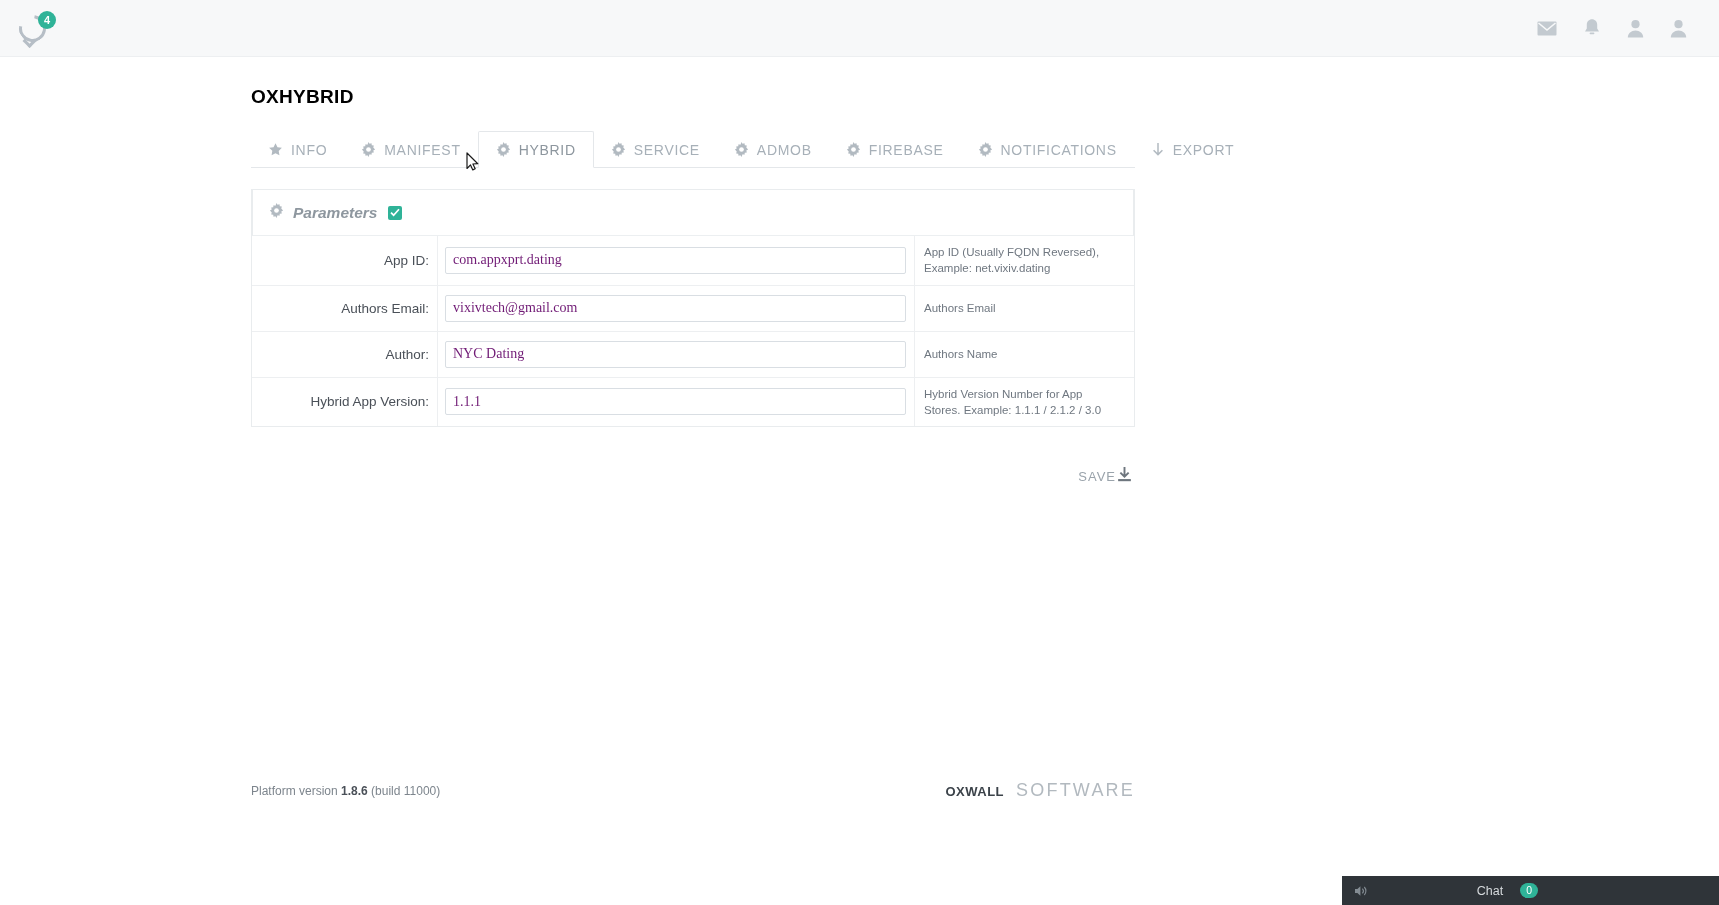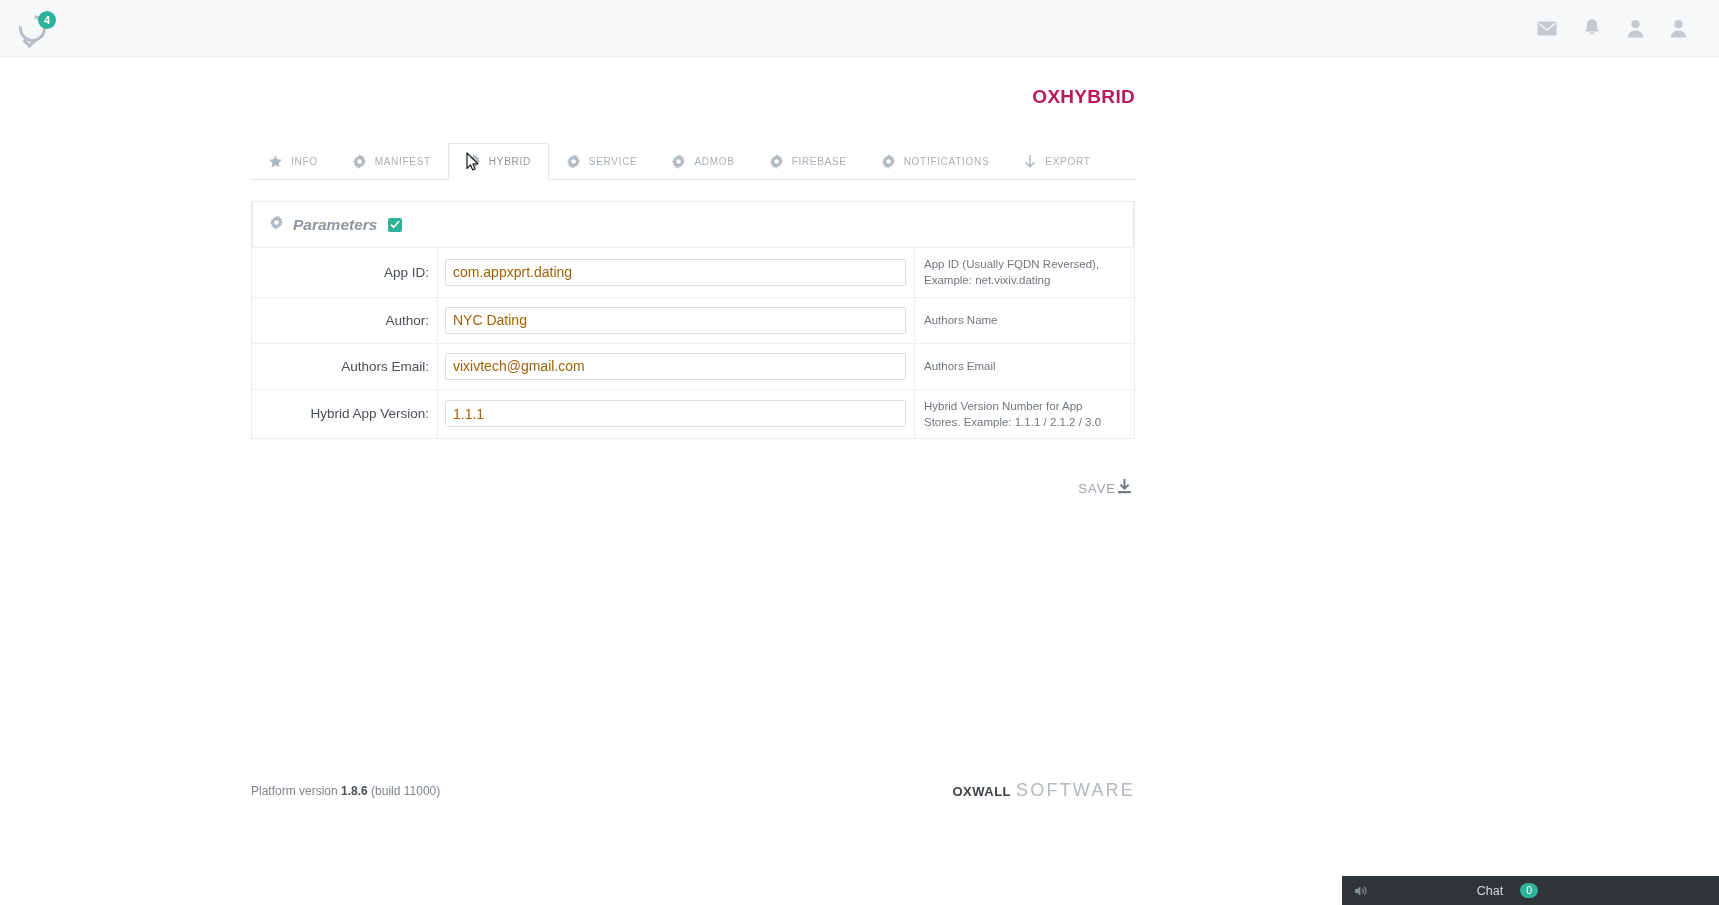--- a/index.html
+++ b/index.html
@@ -57,38 +57,37 @@
   .top-icons { display: flex; align-items: center; gap: 26px; padding-right: 14px; }
   .top-icons svg { display: block; }
 
   
   .page { padding: 0; }
   .container { width: 884px; margin-left: 251px; }
   .page-title {
     font-size: 19px;
     font-weight: bold;
     letter-spacing: 0.3px;
-    color: #be185d;
+    color: #000000;
     padding-top: 29px;
-    margin-bottom: 34px;
-    text-align: right;
+    margin-bottom: 22px;
   }
 
   
   .tabs {
     display: flex;
     align-items: flex-end;
     border-bottom: 1px solid #e4e7ea;
     height: 38px;
   }
   .tab {
     display: flex;
     align-items: center;
     gap: 8px;
-    font-size: 10px;
+    font-size: 14px;
     letter-spacing: 0.7px;
     color: #a7b0b8;
     padding: 0 17px;
     height: 37px;
     background: transparent;
     position: relative;
     top: 1px;
     cursor: pointer;
     white-space: nowrap;
   }
@@ -154,23 +153,23 @@
     align-items: center;
     padding: 9px 8px 9px 7px;
     border-right: 1px solid #edeff1;
   }
   .fc input {
     width: 471px;
     height: 27px;
     border: 1px solid #d9dee3;
     border-radius: 2px;
     padding: 0 7px;
-    font-family: Liberation Sans, sans-serif;
+    font-family: Liberation Serif, serif;
     font-size: 14px;
-    color: #a16207;
+    color: #701a75;
     background: #fff;
     outline: none;
   }
   .fh {
     flex: 1;
     display: flex;
     align-items: center;
     padding: 8px 12px 8px 9px;
     font-size: 11.5px;
     line-height: 1.42;
@@ -203,21 +202,21 @@
   .footer-inner {
     width: 884px;
     margin-left: 251px;
     display: flex;
     align-items: center;
     justify-content: space-between;
     font-size: 12px;
     color: #7d858d;
   }
   .footer-ver b { color: #4a5058; font-weight: bold; }
-  .brand { display:flex; align-items:baseline; gap:5px; }
+  .brand { display:flex; align-items:baseline; gap:12px; }
   .brand .b1 { font-weight: bold; font-size: 13px; letter-spacing: 0.5px; color: #3c434a; }
   .brand .b2 { font-size: 18px; letter-spacing: 2.2px; color: #b2b9bf; }
 
   
   .chatbar {
     position: absolute;
     right: 0; bottom: 0;
     width: 377px; height: 29px;
     background: #2f3439;
     display: flex;
@@ -394,33 +393,33 @@
 
       <div class="frow">
         <div class="fl">App ID:</div>
         <div class="fc">
           <input type="text" value="com.appxprt.dating" style="">
         </div>
         <div class="fh">App ID (Usually FQDN Reversed), Example: net.vixiv.dating</div>
       </div>
 
       <div class="frow">
+        <div class="fl">Authors Email:</div>
+        <div class="fc">
+          <input type="text" value="vixivtech@gmail.com" style="">
+        </div>
+        <div class="fh">Authors Email</div>
+      </div>
+
+      <div class="frow">
         <div class="fl">Author:</div>
         <div class="fc">
           <input type="text" value="NYC Dating" style="">
         </div>
         <div class="fh">Authors Name</div>
-      </div>
-
-      <div class="frow">
-        <div class="fl">Authors Email:</div>
-        <div class="fc">
-          <input type="text" value="vixivtech@gmail.com" style="">
-        </div>
-        <div class="fh">Authors Email</div>
       </div>
 
       <div class="frow">
         <div class="fl">Hybrid App Version:</div>
         <div class="fc">
           <input type="text" value="1.1.1" style="">
         </div>
         <div class="fh">Hybrid Version Number for App Stores. Example: 1.1.1 / 2.1.2 / 3.0</div>
       </div>
     </div>

